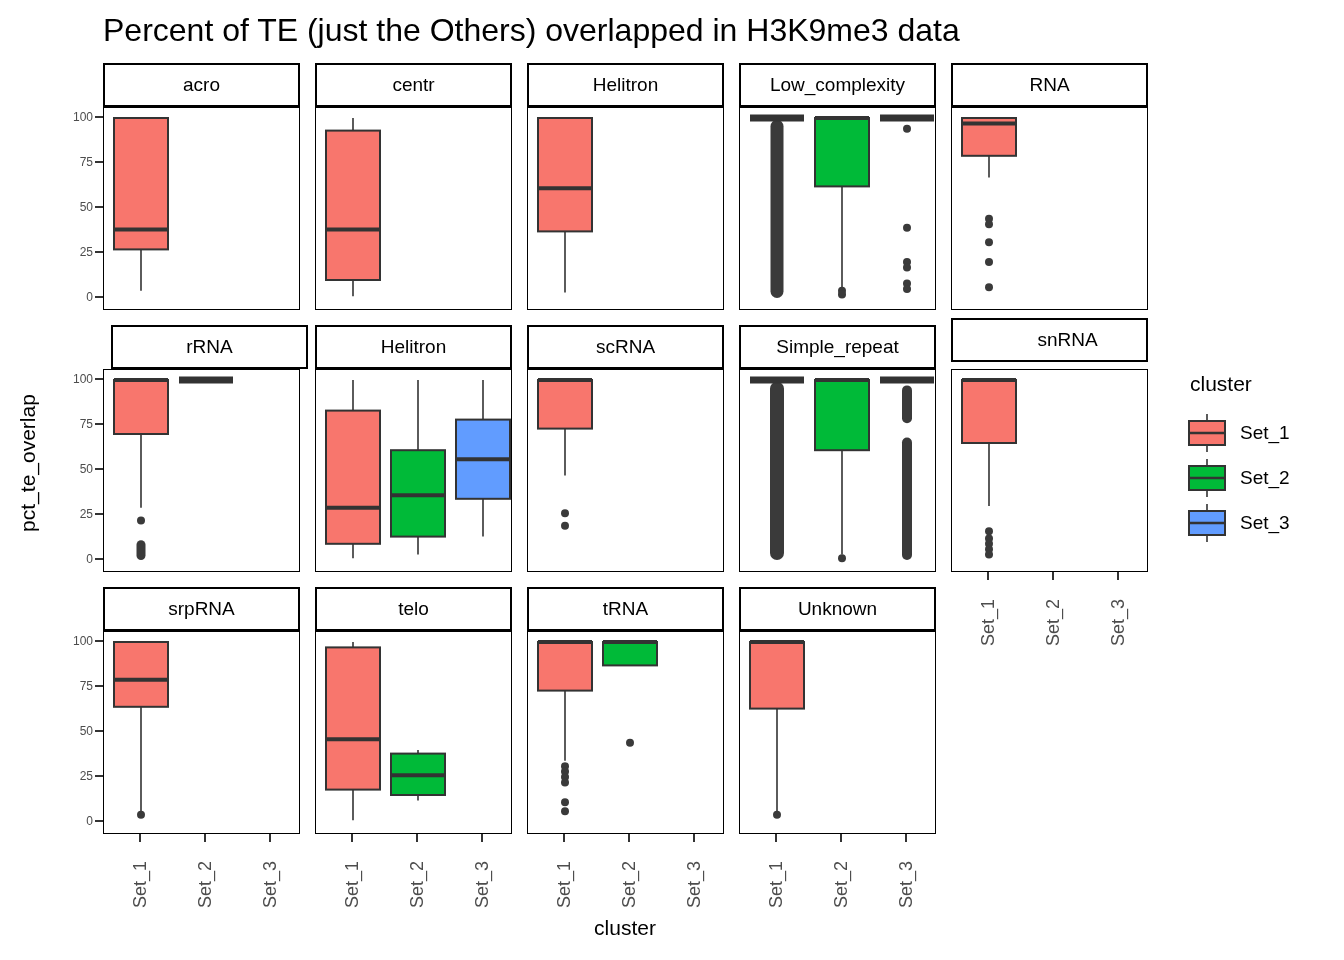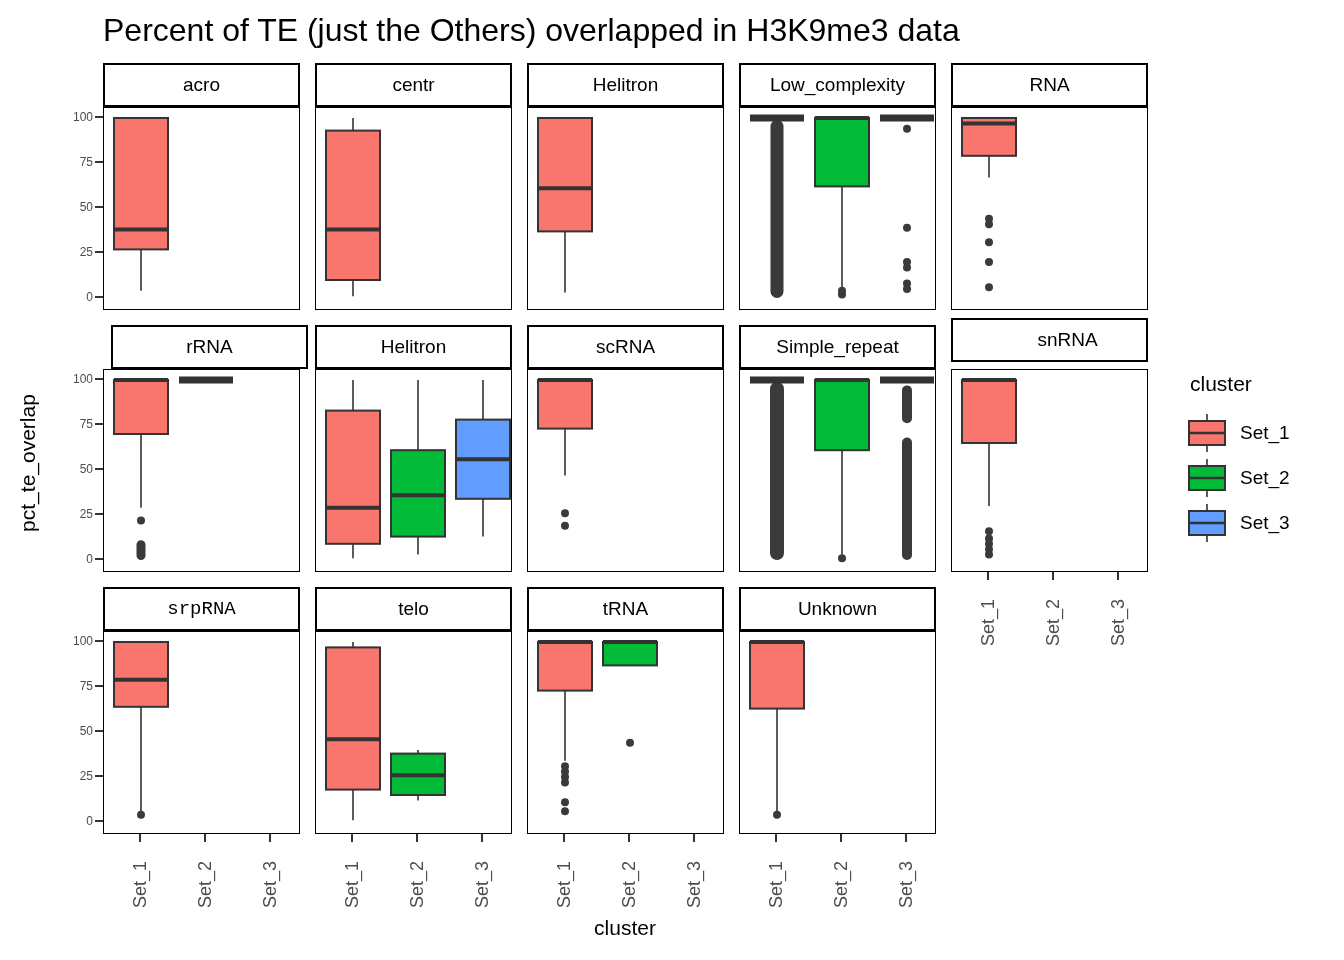--- a/index.html
+++ b/index.html
@@ -192,21 +192,21 @@
           <line x1="37" y1="73" x2="37" y2="136" stroke="#333333" stroke-width="1.6"></line>
           <rect x="10" y="10" width="54" height="63" fill="#F8766D" stroke="#333333" stroke-width="2"></rect>
           <line x1="10" y1="10" x2="64" y2="10" stroke="#333333" stroke-width="4"></line>
           <circle cx="37" cy="161.20000000000002" r="4" fill="#3a3a3a"></circle>
           <circle cx="37" cy="168.4" r="4" fill="#3a3a3a"></circle>
           <circle cx="37" cy="173.8" r="4" fill="#3a3a3a"></circle>
           <circle cx="37" cy="179.20000000000002" r="4" fill="#3a3a3a"></circle>
           <circle cx="37" cy="184.6" r="4" fill="#3a3a3a"></circle>
         </svg>
       </div>
-      <div class="strip" style="left: 103px; top: 587px; width: 197px; height: 44px; font-family: Liberation Mono, monospace;">
+      <div class="strip" style="left: 103px; top: 587px; width: 197px; height: 44px;">
         <span>srpRNA</span>
       </div>
       <div class="panel" style="left: 103px; top: 631px; width: 197px; height: 203px;">
         <svg width="197" height="203">
           <line x1="37" y1="74.8" x2="37" y2="179.20000000000002" stroke="#333333" stroke-width="1.6"></line>
           <rect x="10" y="10" width="54" height="64.8" fill="#F8766D" stroke="#333333" stroke-width="2"></rect>
           <line x1="10" y1="47.800000000000004" x2="64" y2="47.800000000000004" stroke="#333333" stroke-width="4"></line>
           <circle cx="37" cy="182.8" r="4" fill="#3a3a3a"></circle>
         </svg>
       </div>

